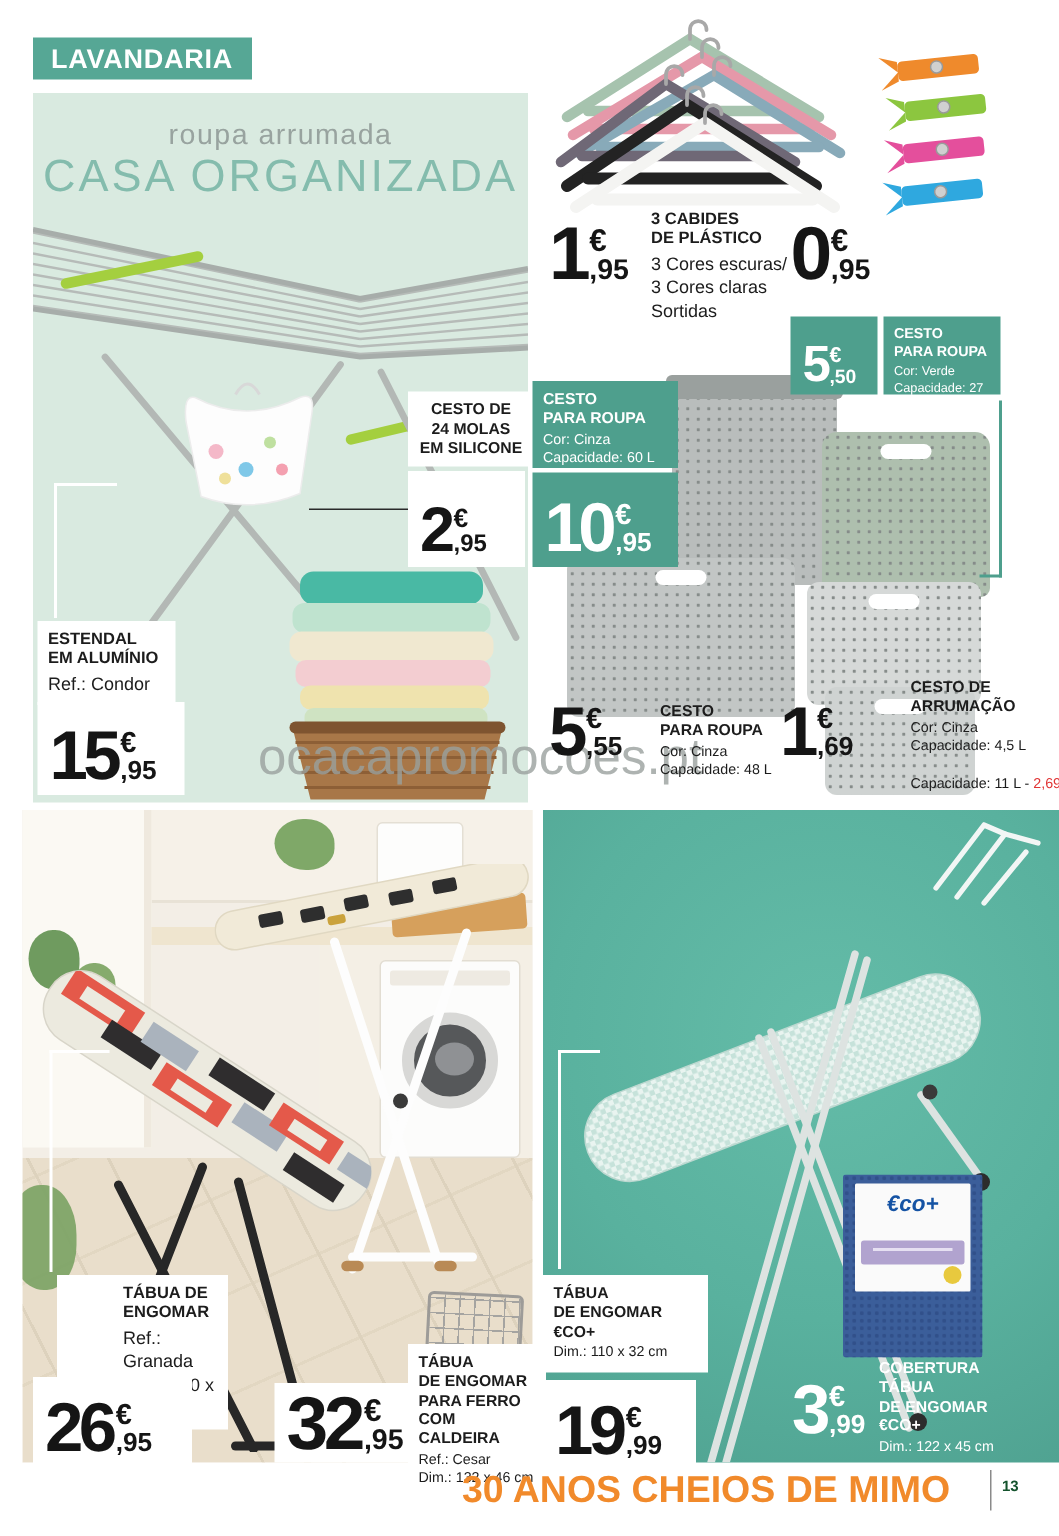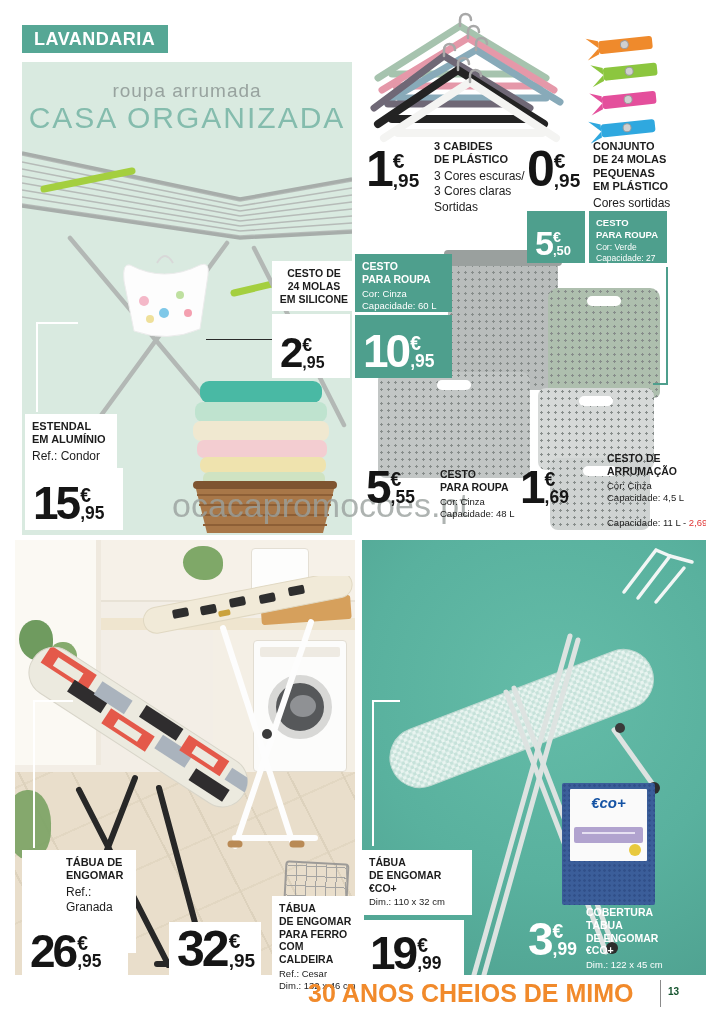--- a/index.html
+++ b/index.html
@@ -231,27 +231,20 @@
 3 Cores claras
 Sortidas</div>
   </div>
 
   <div class="price" style="--s:50px;left:527px;top:150px;">
     <span class="euros">0</span>
     <span class="stack">
         <span class="cur">€</span>
         <span class="cents">,95</span>
       </span>
-  </div>
-  <div class="plabel" style="left:593px;top:140px;width:100px;">
-    <div class="nm">CONJUNTO
-DE 24 MOLAS
-PEQUENAS
-EM PLÁSTICO</div>
-    <div class="dt">Cores sortidas</div>
   </div>
 
   <div class="price white tealbox" style="--s:34px;left:527px;top:211px;width:58px;height:52px;padding:8px 6px 6px 8px;">
     <span class="euros">5</span>
     <span class="stack">
         <span class="cur">€</span>
         <span class="cents">,50</span>
       </span>
   </div>
   <div class="plabel tbox light" style="left:589px;top:211px;width:78px;height:52px;">
@@ -459,35 +452,35 @@
             <div class="bandline"></div>
           </div>
         <div class="dot"></div>
       </div>
     </div>
 
     <div class="leader" style="left:10px;top:160px;width:2px;height:146px;background:#fff;"></div>
     <div class="leader" style="left:10px;top:160px;width:28px;height:2px;background:#fff;"></div>
   </div>
 
-  <div class="plabel box" style="left:22px;top:850px;width:114px;padding-left:44px;">
+  <div class="plabel box" style="left:38px;top:850px;width:114px;padding-left:44px;">
     <div class="nm">TÁBUA DE
 ENGOMAR</div>
     <div class="dt">Ref.: Granada
 Dim.: 120 x 38 cm</div>
   </div>
   <div class="price pbox" style="--s:46px;left:22px;top:918px;width:106px;height:60px;padding:10px 6px 8px 8px;">
     <span class="euros">26</span>
     <span class="stack">
         <span class="cur">€</span>
         <span class="cents">,95</span>
       </span>
   </div>
 
-  <div class="price pbox" style="--s:50px;left:169px;top:922px;padding:8px 6px 6px 8px;">
+  <div class="price pbox" style="--s:50px;left:183px;top:922px;padding:8px 6px 6px 8px;">
     <span class="euros">32</span>
     <span class="stack">
         <span class="cur">€</span>
         <span class="cents">,95</span>
       </span>
   </div>
   <div class="plabel box" style="left:272px;top:896px;width:92px;">
     <div class="nm" style="font-size:10.5px">TÁBUA
 DE ENGOMAR
 PARA FERRO

